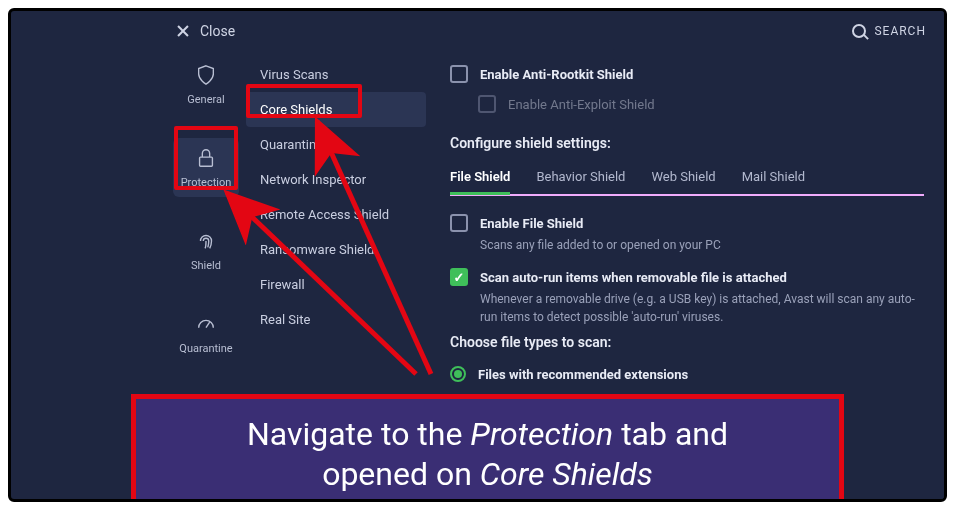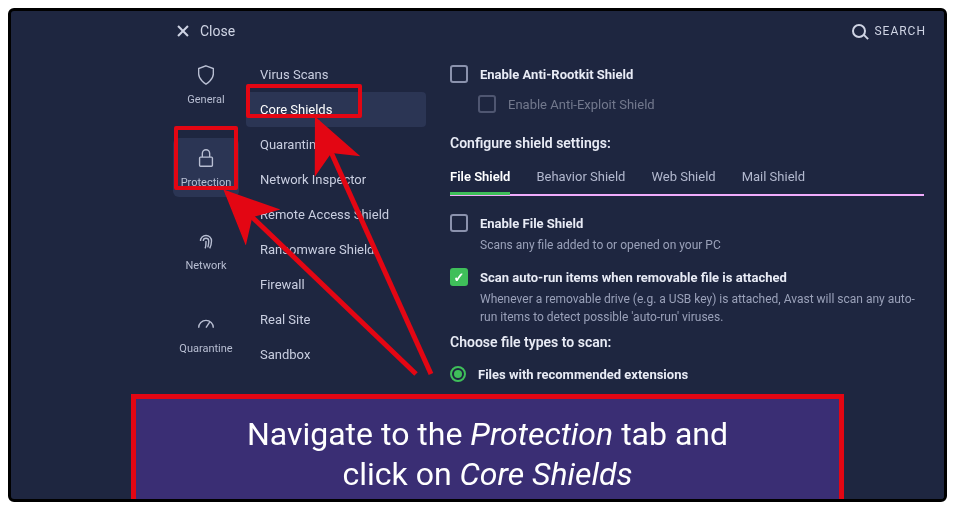--- a/index.html
+++ b/index.html
@@ -84,21 +84,21 @@
           <span>Protection</span>
         </div>
         <div class="side-item">
           <span class="side-ico">
             <svg viewBox="0 0 24 24" width="22" height="22" class="finger-svg">
                 <path d="M6 12a6 6 0 0 1 12 0c0 4-2 8-2 8"></path>
                 <path d="M9 12a3 3 0 0 1 6 0c0 3-1 7-1 7"></path>
                 <path d="M12 12c0 3 0 6-1 8"></path>
               </svg>
           </span>
-          <span>Network</span>
+          <span>Shield</span>
         </div>
         <div class="side-item">
           <span class="side-ico">
             <svg viewBox="0 0 24 24" width="22" height="22" class="dial-svg">
                 <path d="M4 16 a8 8 0 0 1 16 0"></path>
                 <line x1="12" y1="16" x2="16" y2="10"></line>
               </svg>
           </span>
           <span>Quarantine</span>
         </div>
@@ -106,21 +106,20 @@
 
       <div class="submenu">
         <div class="sub-item">Virus Scans</div>
         <div class="sub-item active">Core Shields</div>
         <div class="sub-item">Quarantine</div>
         <div class="sub-item">Network Inspector</div>
         <div class="sub-item">Remote Access Shield</div>
         <div class="sub-item">Ransomware Shield</div>
         <div class="sub-item">Firewall</div>
         <div class="sub-item">Real Site</div>
-        <div class="sub-item">Sandbox</div>
       </div>
 
       <div class="content">
         <div class="chk-row">
           <span class="chk"></span>
           <span class="bold">Enable Anti-Rootkit Shield</span>
         </div>
         <div class="chk-row" style="padding-left:28px">
           <span class="chk disabled"></span>
           <span class="chk-label disabled">Enable Anti-Exploit Shield</span>
@@ -167,17 +166,17 @@
         <path d="M0,0 L11,5 L0,10 L3,5 Z" fill="#e30613"></path>
       </marker>
     </defs>
     <line x1="420" y1="363" x2="306" y2="110" stroke="#e30613" stroke-width="5" marker-end="url(#ah)"></line>
     <line x1="405" y1="363" x2="216" y2="182" stroke="#e30613" stroke-width="5" marker-end="url(#ah)"></line>
   </svg>
 
   <div class="banner">
     <div class="banner-text">
       <span>Navigate to the </span><i>Protection</i><span> tab and </span><br>
-      <span>click on </span><i>Core Shields</i>
+      <span>opened on </span><i>Core Shields</i>
     </div>
   </div>
 
 </div>
 
 </body></html>

